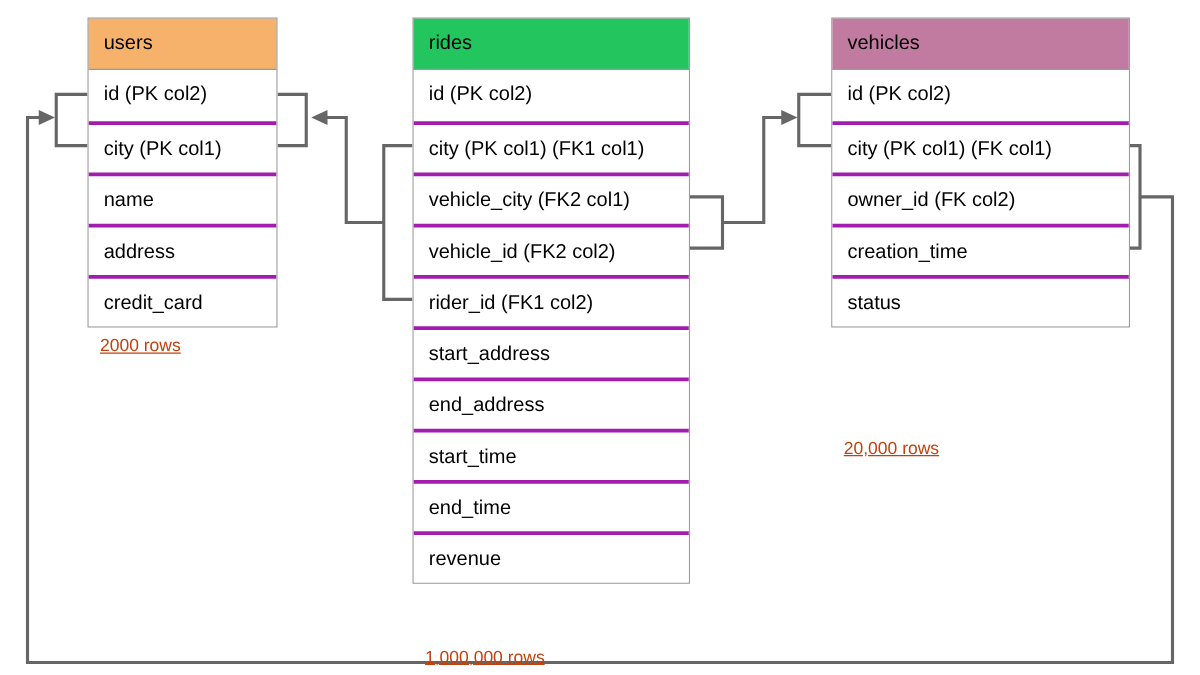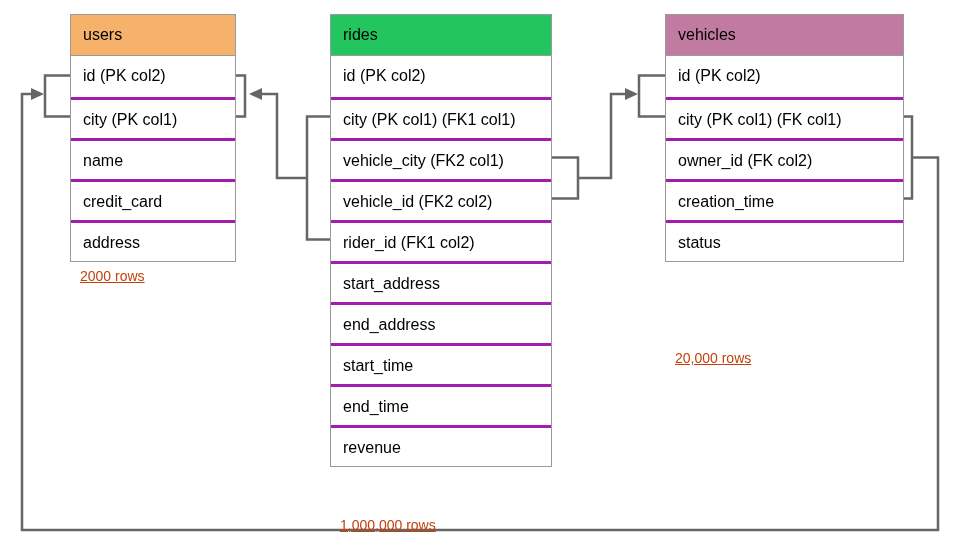--- a/index.html
+++ b/index.html
@@ -89,28 +89,28 @@
     </g>
 
     <g>
       <polyline points="887,116.5 912,116.5 912,198.5 887,198.5"></polyline>
       <polyline points="912,157.5 938,157.5 938,530 22,530 22,94 32,94"></polyline>
       <polygon points="44,94 31,88 31,100"></polygon>
       <polyline points="70,75.5 45,75.5 45,116.5 70,116.5"></polyline>
     </g>
   </svg>
 
-  <div class="table" style="left: 70px; top: 14px; width: 166px;">
+  <div class="table" style="left: 70px; top: 14px; width: 152px;">
     <div class="table-header" style="background: rgb(246, 178, 107);">users</div>
     <div class="table-rows">
         <div class="table-row">id (PK col2)</div>
         <div class="table-row">city (PK col1)</div>
         <div class="table-row">name</div>
+        <div class="table-row">address</div>
         <div class="table-row">credit_card</div>
-        <div class="table-row">address</div>
       </div>
   </div>
   <div class="row-count" style="left: 80px; top: 268px;">2000 rows</div>
 
   <div class="table" style="left: 330px; top: 14px; width: 222px;">
     <div class="table-header" style="background: #22c55e;">rides</div>
     <div class="table-rows">
         <div class="table-row">id (PK col2)</div>
         <div class="table-row">city (PK col1) (FK1 col1)</div>
         <div class="table-row">vehicle_city (FK2 col1)</div>

